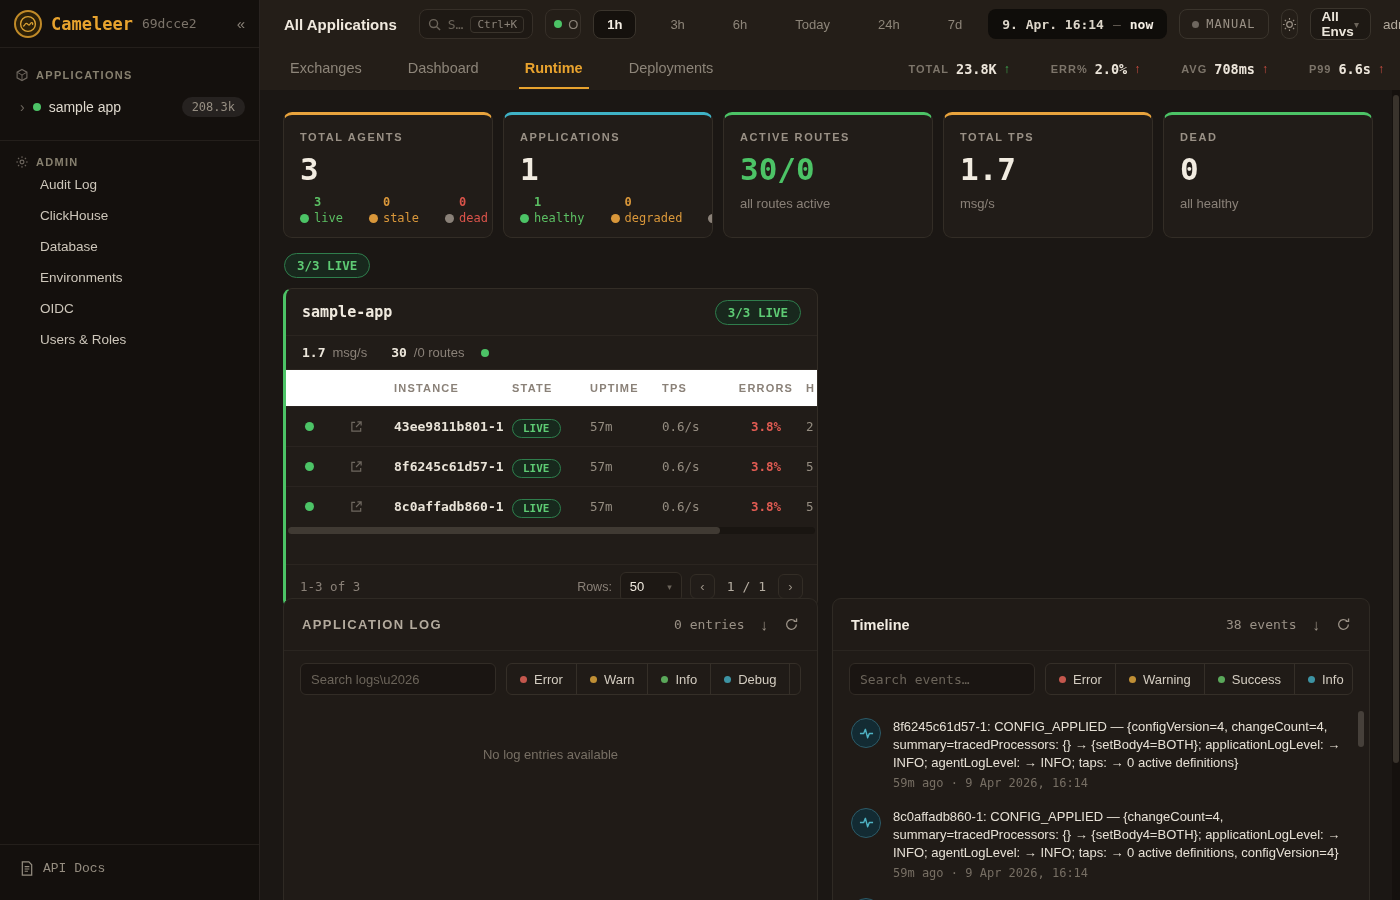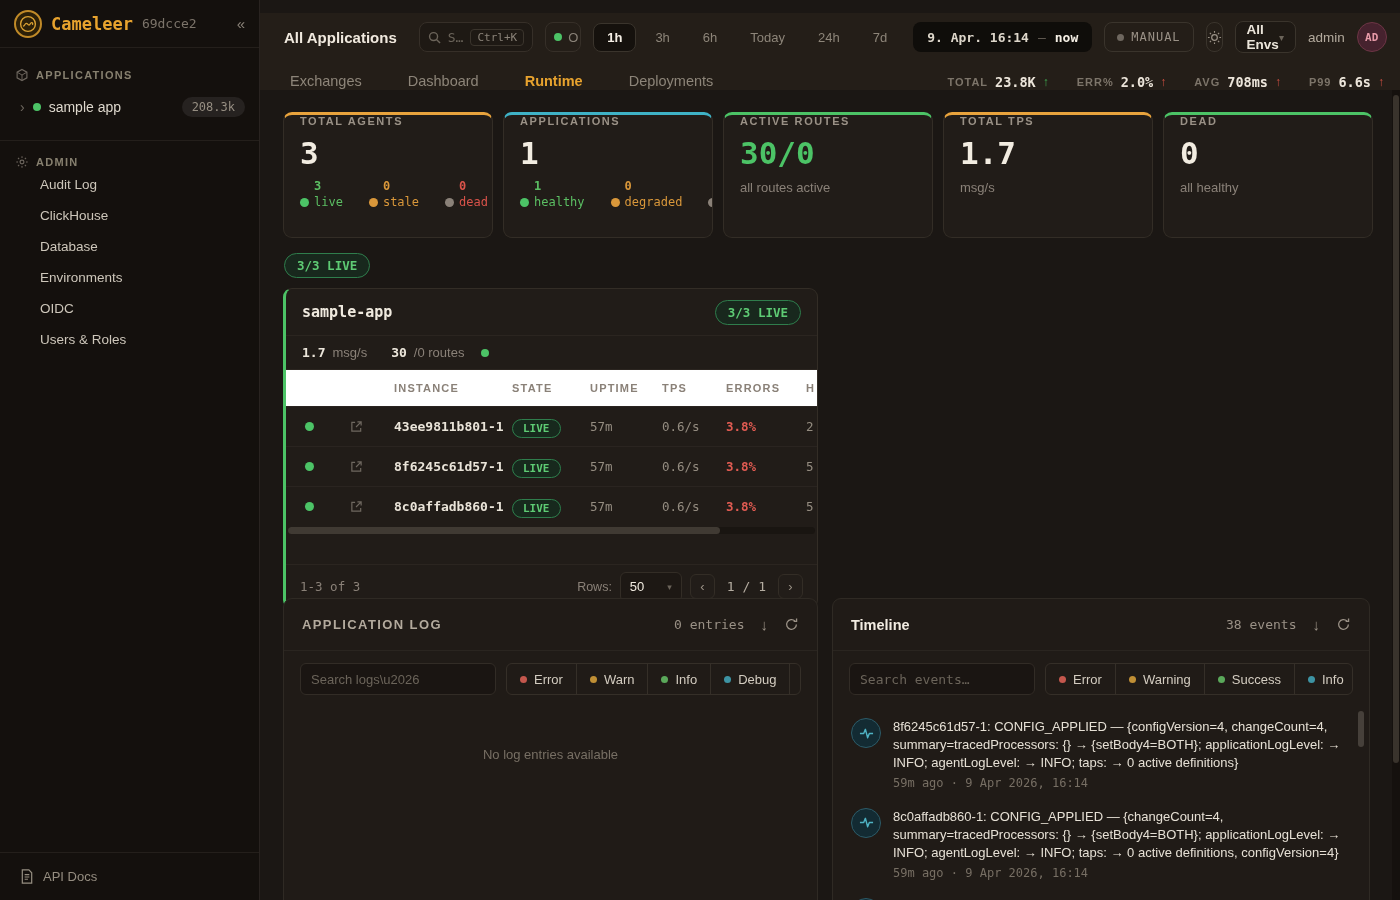--- a/index.html
+++ b/index.html
@@ -3,82 +3,82 @@
 <meta charset="utf-8">
 <style>
   * { margin:0; padding:0; box-sizing:border-box; }
   html,body { width:1400px; height:900px; overflow:hidden; }
   body { background:#1b1714; font-family:"Liberation Sans", sans-serif; color:#d8d1c5; }
   .mono { font-family:"DejaVu Sans Mono", monospace; }
 
   
   .app { position:relative; width:1400px; height:900px; }
   .sidebar { position:absolute; left:0; top:0; width:260px; height:900px; background:#14100d; border-right:1px solid #292320; }
-  .topbar { position:absolute; left:260px; top:13px; width:1140px; height:103px; background:#241e18; border-bottom:1px solid #332c24; }
+  .topbar { position:absolute; left:260px; top:0; width:1140px; height:103px; background:#241e18; border-bottom:1px solid #332c24; }
   .main { position:absolute; left:260px; top:90px; width:1140px; height:810px; background:#1b1714; overflow:hidden; }
 
   
   .sb-head { height:48px; display:flex; align-items:center; gap:9px; padding:0 14px; border-bottom:1px solid #241f1b; }
   .logo { width:28px; height:28px; border-radius:50%; background:#2c2008; border:2px solid #c08a28; display:flex; align-items:center; justify-content:center; flex:0 0 auto; }
   .brand { font-family:"DejaVu Sans Mono", monospace; font-weight:bold; font-size:17px; color:#e8a32e; }
   .ver { font-family:"DejaVu Sans Mono", monospace; font-size:13px; color:#7c746a; }
   .collapse { margin-left:auto; background:none; border:none; color:#8a8278; font-size:15px; cursor:pointer; }
   .sb-filter { margin:16px 14px 0 14px; height:34px; background:#1e1a16; border:1px solid #312b25; border-radius:8px; display:flex; align-items:center; gap:8px; padding:0 10px; }
   .sb-filter input { background:none; border:none; outline:none; color:#cfc8bc; font-size:13.5px; width:100%; font-family:"Liberation Sans",sans-serif; }
   .sb-filter input::placeholder { color:#6b645a; }
   .sb-section { display:flex; align-items:center; gap:7px; padding:0 15px; margin-top:20px; color:#87randomf; color:#87806f; font-size:11px; font-weight:bold; letter-spacing:1.3px; }
   .sb-section .ic { color:#6e675f; display:flex; }
   .sb-app { display:flex; align-items:center; gap:8px; height:34px; margin-top:8px; padding:0 14px 0 20px; cursor:pointer; font-size:14px; color:#ded8cd; }
   .sb-app .chev { color:#6e675f; font-size:14px; }
   .sb-badge { margin-left:auto; background:#262220; border-radius:10px; padding:3px 10px; font-family:"DejaVu Sans Mono",monospace; font-size:12px; color:#968e82; }
   .dot { border-radius:50%; display:inline-block; }
   .dot.g { background:#4cc366; }
   .sb-div { border:none; border-top:1px solid #241f1b; margin-top:16px; }
   .sb-item { padding:8px 0 8px 40px; font-size:13.5px; color:#cdc6ba; cursor:pointer; }
-  .sb-foot { position:absolute; bottom:0; left:0; width:100%; border-top:1px solid #241f1b; padding:16px 0 16px 20px; display:flex; align-items:flex-end; gap:9px; color:#958d80; font-size:13px; cursor:pointer; }
+  .sb-foot { position:absolute; bottom:0; left:0; width:100%; border-top:1px solid #241f1b; padding:16px 0 24px 20px; display:flex; align-items:flex-end; gap:9px; color:#958d80; font-size:13px; cursor:pointer;font-family:Liberation Mono, monospace; }
 
   
   .row1 { height:48px; display:flex; align-items:center; padding:0 16px 0 24px; gap:12px; }
   .tb-title { font-size:15px; font-weight:bold; color:#f0e9de; margin-right:10px; white-space:nowrap; }
   .tb-search { width:120px; height:30px; background:#1e1914; border:1px solid #362f28; border-radius:8px; display:flex; align-items:center; gap:7px; padding:0 8px; cursor:pointer; }
   .tb-search .txt { color:#6b645a; font-size:13px; font-family:"DejaVu Sans Mono",monospace; }
   .tb-search kbd { border:1px solid #3a342c; border-radius:4px; padding:1px 6px; font-family:"DejaVu Sans Mono",monospace; font-size:11px; color:#8a8278; }
   .tb-live { width:36px; height:30px; border:1px solid #362f28; border-radius:8px; display:flex; align-items:center; gap:6px; padding:0 8px; overflow:hidden; color:#8a8278; font-size:13px; cursor:pointer; flex:0 0 auto;}
   .tb-live .dot { width:8px; height:8px; flex:0 0 auto; }
-  .trange { display:flex; align-items:flex-start; gap:5px; }
+  .trange { display:flex; align-items:flex-start; gap:20px; }
   .trange button { background:none; border:1px solid transparent; color:#8d8579; font-size:13px; padding:6px 13px; border-radius:8px; cursor:pointer; font-family:"Liberation Sans",sans-serif; white-space:nowrap; }
   .trange button.active { background:#15110d; border-color:#3a342c; color:#f5efe5; font-weight:bold; }
   .tb-date { background:#0f0d0a; border-radius:8px; height:30px; display:flex; align-items:center; gap:9px; padding:0 14px; font-family:"DejaVu Sans Mono",monospace; font-size:13px; white-space:nowrap; cursor:pointer; }
   .tb-date .from { color:#ddd6ca; font-weight:bold; }
   .tb-date .sep { color:#6b645a; }
   .tb-date .to { color:#f5efe5; font-weight:bold; }
   .tb-manual { border:1px solid #3a342c; background:none; border-radius:8px; height:30px; padding:0 12px; display:flex; align-items:center; gap:7px; color:#9a9186; font-family:"DejaVu Sans Mono",monospace; font-size:12px; letter-spacing:1px; cursor:pointer; }
   .tb-manual .dot { width:7px; height:7px; background:#6e675f; }
   .tb-sun { width:34px; height:30px; border:1px solid #3a342c; background:none; border-radius:8px; display:flex; align-items:center; justify-content:center; cursor:pointer; color:#9a9186; }
   .tb-env { width:130px; height:32px; border:1px solid #3a342c; background:#1e1914; border-radius:8px; display:flex; align-items:center; padding:0 11px; cursor:pointer; }
   .tb-env .lbl { font-size:13.5px; font-weight:bold; color:#ece6db; }
   .tb-env .car { margin-left:auto; color:#6b645a; font-size:10px; }
   .tb-user { color:#b3aa9d; font-size:13.5px; }
   .tb-avatar { width:30px; height:30px; border-radius:50%; background:#46222e; border:1px solid #6d3545; color:#e89aa8; font-size:11px; font-weight:bold; display:flex; align-items:center; justify-content:center; font-family:"DejaVu Sans Mono",monospace; cursor:pointer; flex:0 0 auto;}
 
   
   .row2 { height:41px; display:flex; align-items:stretch; padding:0 16px 0 24px; }
   .tabs { display:flex; gap:34px; }
   .tab { display:flex; align-items:center; font-size:14.5px; color:#8d8579; cursor:pointer; border-bottom:2px solid transparent; padding:0 6px; }
   .tab.active { color:#e8a32e; font-weight:bold; border-bottom-color:#e8a32e; }
-  .hmetrics { margin-left:auto; display:flex; align-items:center; gap:28px;justify-content:flex-end; }
+  .hmetrics { margin-left:auto; display:flex; align-items:center; gap:41px;justify-content:flex-end; }
   .hm { display:flex; align-items:center; gap:7px; white-space:nowrap; }
   .hm .l { font-size:11px; font-weight:bold; letter-spacing:1px; color:#7d756a; }
   .hm .v { font-family:"DejaVu Sans Mono",monospace; font-size:13.5px; font-weight:bold; color:#ece5da; }
   .hm .a { font-size:12px; font-weight:bold; }
   .a.good { color:#3fae52; } .a.bad { color:#d14f42; }
 
   
   .cards { position:absolute; left:23px; top:22px; display:grid; grid-template-columns:repeat(5,210px); gap:10px; }
-  .card { height:126px; background:#211c18; border:1px solid #332d26; border-top:3px solid #e8a33d; border-radius:9px; padding:0 16px 0 16px; overflow:hidden; }
+  .card { height:126px; background:#211c18; border:1px solid #332d26; border-top:3px solid #e8a33d; border-radius:9px; padding:16px 16px 0 16px; overflow:hidden; }
   .card .cl { font-size:11px; font-weight:bold; letter-spacing:1.6px; color:#9a9186; }
   .card .cv { margin-top:8px; font-family:"DejaVu Sans Mono",monospace; font-weight:bold; font-size:31px; color:#f2ece1; }
   .card .cv.green { color:#4cc366; }
   .card .csub { margin-top:9px; font-size:13px; color:#8a8178; }
   .cstats { display:flex; gap:26px; margin-top:8px; white-space:nowrap; margin-right:-16px; }
   .cstat { display:flex; align-items:flex-end; gap:5px; font-family:"DejaVu Sans Mono",monospace; font-size:12px; }
   .cstat .dot { width:9px; height:9px; margin-bottom:3px; flex:0 0 auto;}
   .cstat .stk { display:flex; flex-direction:column; line-height:1.3; }
   .cstat.green { color:#5bbf63; } .cstat.green .dot { background:#4cc366; }
   .cstat.amber { color:#d9973a; } .cstat.amber .dot { background:#d9973a; }
@@ -96,21 +96,21 @@
   .ap-meta b { color:#ece6db; font-family:"DejaVu Sans Mono",monospace; font-size:13px; }
   .ap-meta .dot { width:8px; height:8px; margin-left:10px; }
   .thead { height:36px; flex:0 0 auto; background:#ffffff; display:flex; align-items:center; font-size:11px; font-weight:bold; letter-spacing:1.2px; color:#8a8178; white-space:nowrap; }
   .trow { height:40px; flex:0 0 auto; display:flex; align-items:center; border-top:1px solid #2a2420; white-space:nowrap; }
   .c-dot { width:46px; display:flex; justify-content:center; flex:0 0 auto;}
   .c-link { width:48px; display:flex; justify-content:center; color:#6e675f; flex:0 0 auto; cursor:pointer;}
   .c-inst { width:132px; padding-left:14px; flex:0 0 auto;}
   .c-state{ width:78px; flex:0 0 auto;}
   .c-up { width:72px; flex:0 0 auto;}
   .c-tps { width:64px; flex:0 0 auto;}
-  .c-err { width:80px; flex:0 0 auto;}
+  .c-err { width:80px; flex:0 0 auto;text-align:center;}
   .c-h { width:50px; flex:0 0 auto;}
   .trow .c-dot .dot { width:9px; height:9px; }
   .trow .c-inst { font-family:"DejaVu Sans Mono",monospace; font-weight:bold; font-size:13px; color:#eae4d9; }
   .state-pill { border:1px solid #2f7d4c; color:#5ecb74; background:#17291d; border-radius:999px; font-family:"DejaVu Sans Mono",monospace; font-weight:bold; font-size:11px; padding:2px 10px; }
   .trow .c-up, .trow .c-tps, .trow .c-h { font-family:"DejaVu Sans Mono",monospace; font-size:12.5px; color:#948c80; }
   .trow .c-err { font-family:"DejaVu Sans Mono",monospace; font-weight:bold; font-size:12.5px; color:#e05b52; }
   .hscroll { height:7px; margin:1px 2px; background:#191511; border-radius:4px; position:relative; flex:0 0 auto;}
   .hscroll .thumb { position:absolute; left:0; top:0; height:7px; width:82%; background:#403a33; border-radius:4px; }
   .ap-foot { margin-top:auto; height:44px; flex:0 0 auto; display:flex; align-items:center; padding:0 14px; border-top:1px solid #2b2520; }
   .ap-range { font-family:"DejaVu Sans Mono",monospace; font-size:12.5px; color:#8a8178; }

